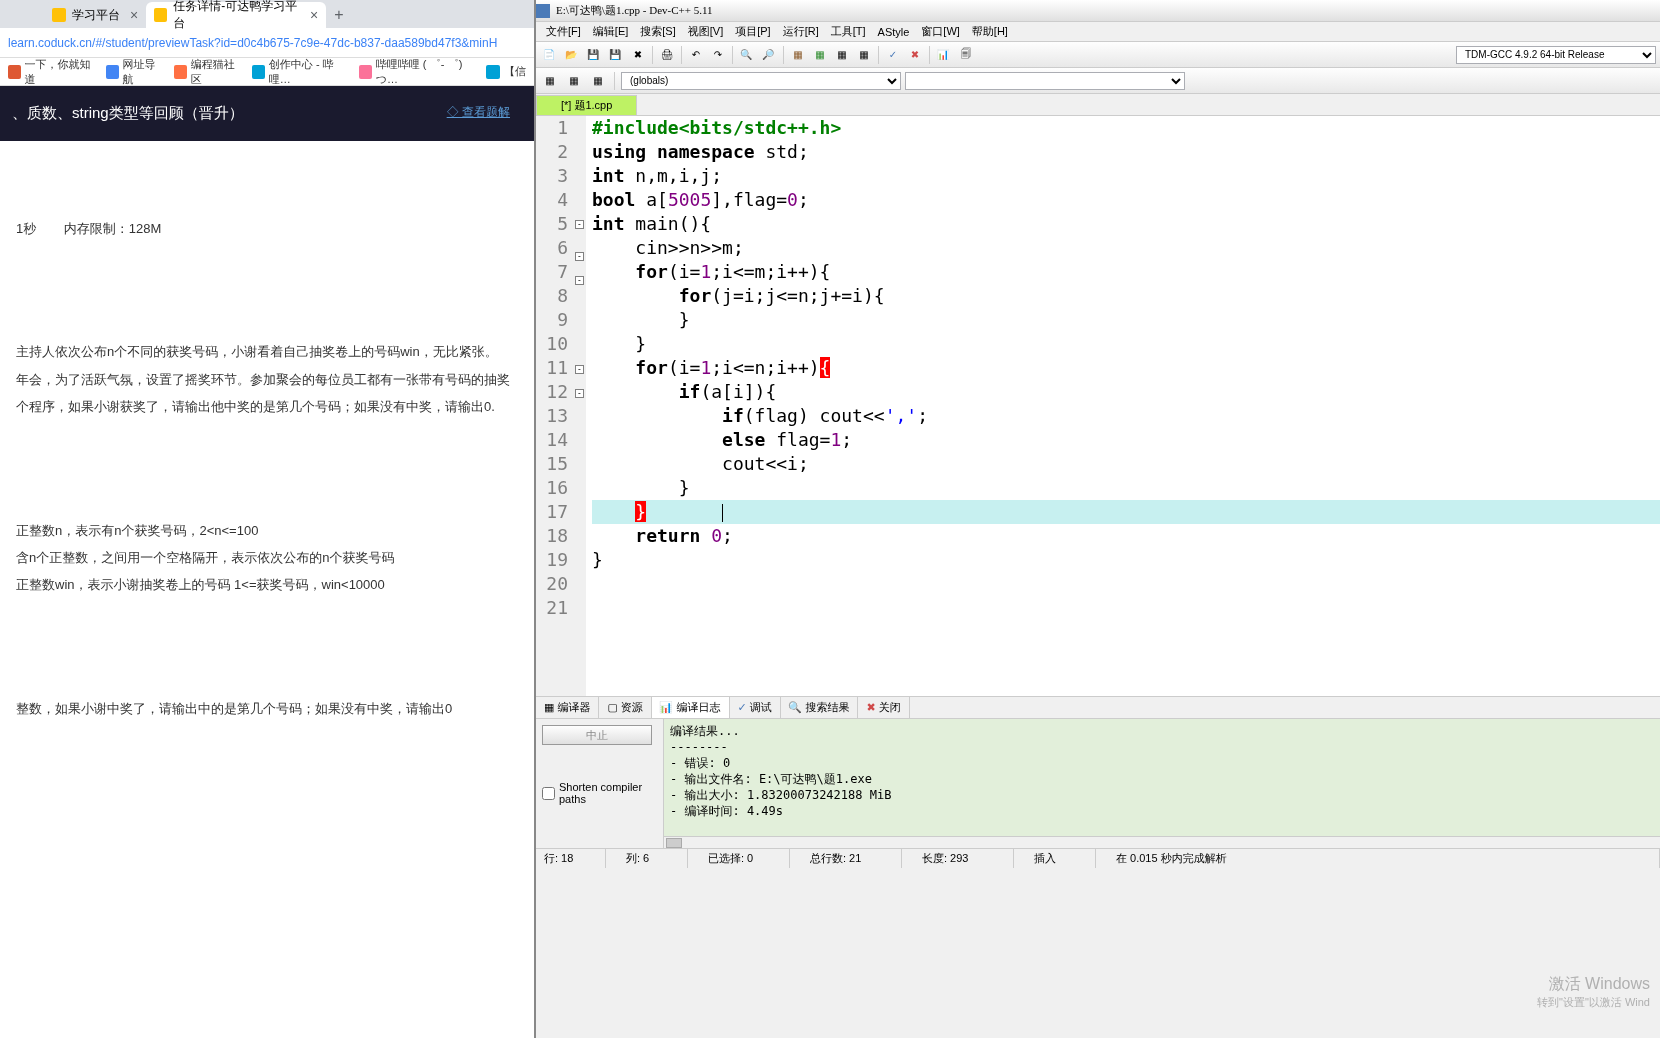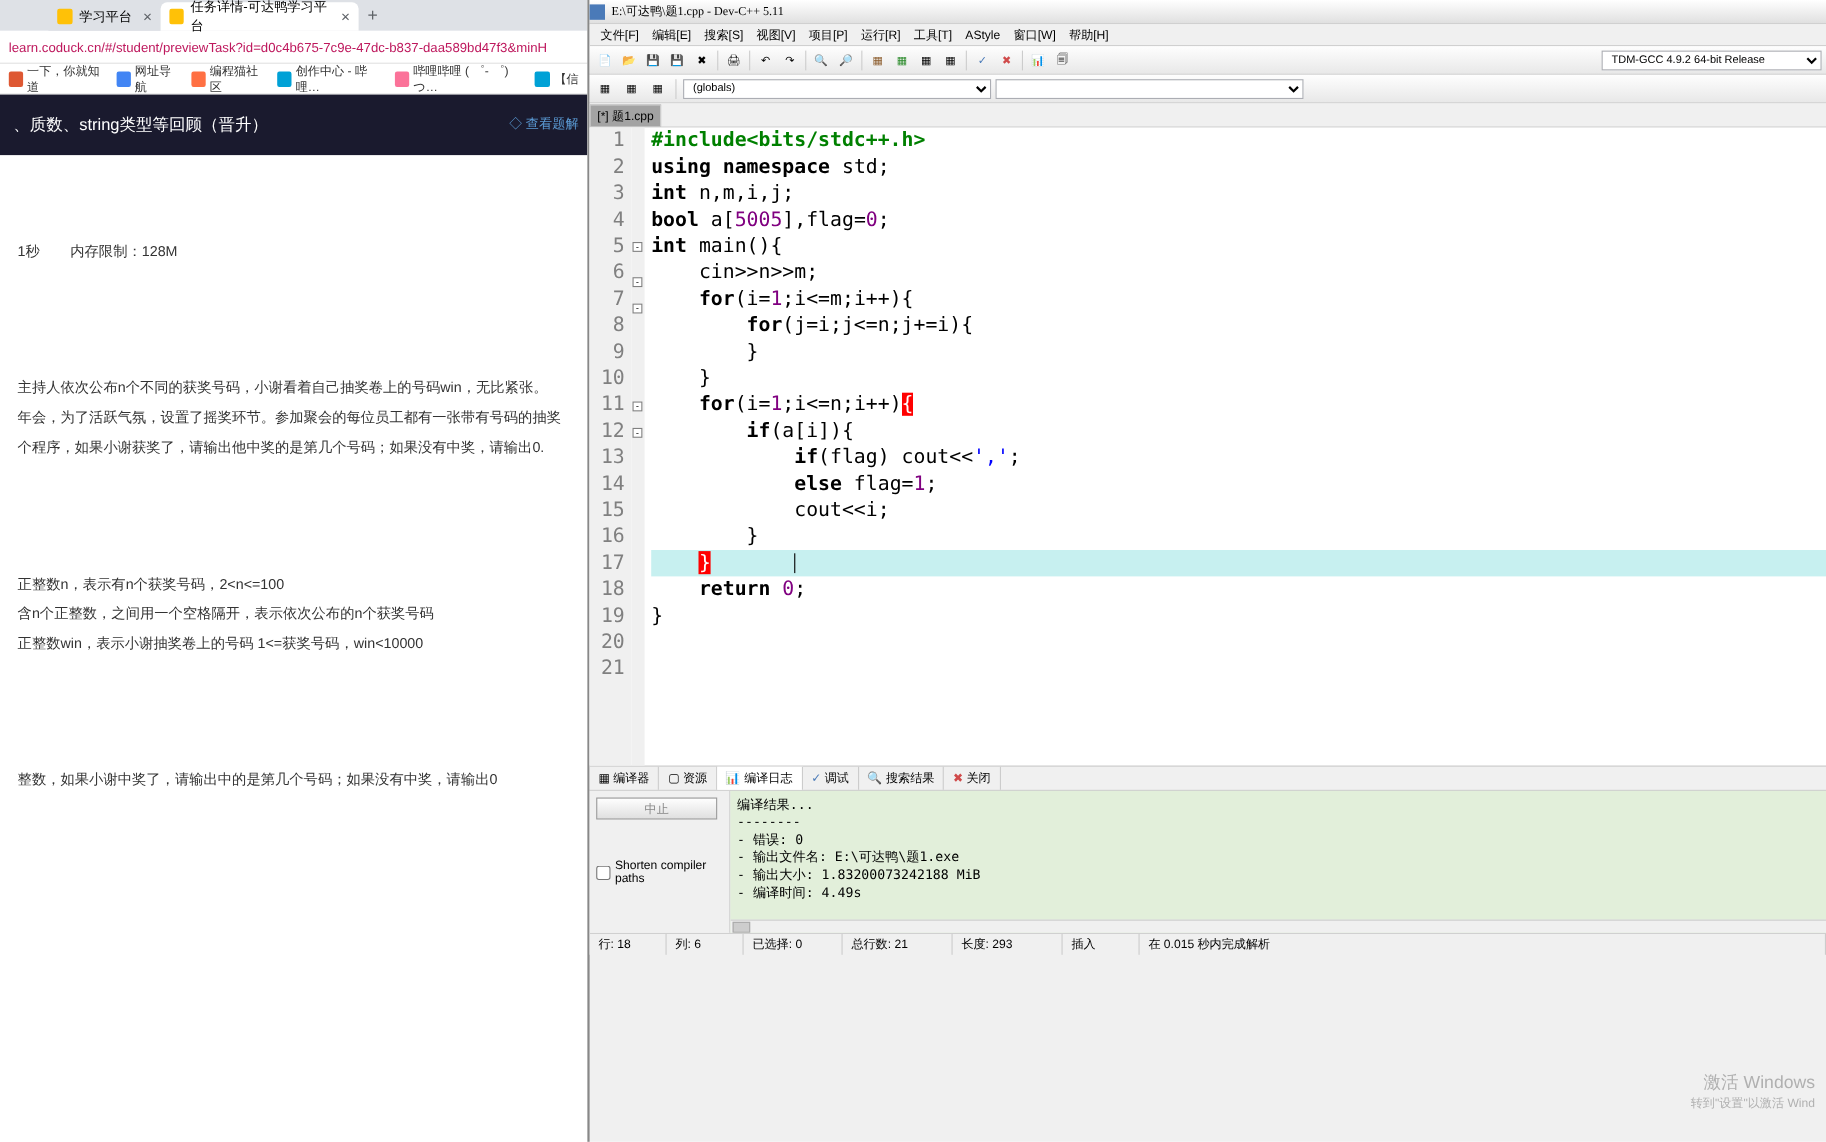--- a/index.html
+++ b/index.html
@@ -5,45 +5,45 @@
 * { margin: 0; padding: 0; box-sizing: border-box; }
 body { font-family: "Microsoft YaHei", Arial, sans-serif; font-size: 12px; background: #fff; overflow: hidden; width: 1660px; height: 1038px; }
 
 
 .browser-area { position: absolute; left: 0; top: 0; width: 534px; height: 1038px; background: #fff; }
 .browser-tabs { height: 28px; background: #dee1e6; display: flex; align-items: flex-end; }
 .browser-tab { height: 26px; padding: 4px 8px; background: #fff; border-radius: 6px 6px 0 0; display: flex; align-items: center; gap: 6px; font-size: 12px; max-width: 180px; }
 .browser-tab.inactive { background: #dee1e6; margin-left: 44px; }
 .tab-close { color: #5f6368; font-size: 14px; cursor: pointer; margin-left: 4px; }
 .tab-add { padding: 4px 8px; color: #5f6368; font-size: 16px; }
-.url-bar { height: 30px; background: #fff; border-bottom: 1px solid #ddd; display: flex; align-items: center; padding: 0 8px; font-size: 12px; color: #be185d; text-align: center; }
+.url-bar { height: 30px; background: #fff; border-bottom: 1px solid #ddd; display: flex; align-items: center; padding: 0 8px; font-size: 12px; color: #3b82f6; text-align: center; }
 .bookmark-bar { height: 28px; background: #fff; border-bottom: 1px solid #ddd; display: flex; align-items: center; gap: 12px; padding: 0 8px; font-size: 11px; color: #333; }
 .bookmark-item { display: flex; align-items: center; gap: 4px; }
 .page-header { background: #1a1a2e; color: #fff; padding: 18px 12px; position: relative; }
-.view-solution { position: absolute; right: 8px; top: 18px; color: #5b9bd5; font-size: 12px; }
+.view-solution { position: absolute; right: 24px; top: 18px; color: #5b9bd5; font-size: 12px; text-decoration: underline; }
 .page-body { padding: 16px; color: #333; font-size: 13px; line-height: 1.8; }
 .limit-row { margin: 30px 0; }
 .problem-text { margin-top: 100px; }
 .problem-text p { margin-bottom: 4px; }
 
 
 .devcpp { position: absolute; left: 534px; top: 0; width: 1126px; height: 1038px; background: #f0f0f0; border-left: 2px solid #888; }
 .titlebar { height: 22px; background: linear-gradient(#fff, #e0e0e0); display: flex; align-items: center; padding: 0 0; gap: 6px; font-size: 11px; border-bottom: 1px solid #ccc; font-family: Liberation Serif, serif; }
 .titlebar-icon { width: 14px; height: 14px; background: #4a7ab8; }
 .menubar { height: 20px; background: #f0f0f0; display: flex; align-items: center; padding: 0 4px; font-size: 11px; border-bottom: 1px solid #ccc; }
 .menu-item { padding: 2px 6px; }
 .toolbar { height: 26px; background: linear-gradient(#fefefe, #e8e8e8); border-bottom: 1px solid #ccc; display: flex; align-items: center; padding: 0 4px; gap: 2px; }
 .tool-btn { width: 20px; height: 20px; border: 1px solid transparent; display: inline-flex; align-items: center; justify-content: center; font-size: 10px; }
 .tool-sep { width: 1px; height: 18px; background: #ccc; margin: 0 2px; }
 .compiler-select { height: 18px; border: 1px solid #abadb3; background: #fff; font-size: 10px; padding: 0 4px; width: 200px; margin-left: auto; }
 .toolbar2 { height: 26px; background: linear-gradient(#fefefe, #e8e8e8); border-bottom: 1px solid #ccc; display: flex; align-items: center; padding: 0 4px; gap: 4px; }
 .globals-select { height: 18px; border: 1px solid #abadb3; background: #fff; font-size: 10px; padding: 0 4px; width: 280px; }
 .globals-select2 { height: 18px; border: 1px solid #abadb3; background: #fff; font-size: 10px; width: 280px; }
 .file-tabs { height: 22px; background: #f0f0f0; display: flex; align-items: flex-end; border-bottom: 1px solid #ccc; }
-.file-tab { height: 20px; padding: 2px 6px; background: #a3a3a3; border: 1px solid #ccc; border-bottom: none; font-size: 11px; }
+.file-tab { height: 20px; padding: 2px 24px; background: #bef264; border: 1px solid #ccc; border-bottom: none; font-size: 11px; }
 
 
 .editor { background: #fff; height: 580px; display: flex; font-family: Consolas, monospace; font-size: 18px; line-height: 24px; }
 .gutter { width: 38px; background: #f0f0f0; text-align: right; padding-right: 6px; color: #808080; }
 .fold-gutter { width: 12px; background: #f0f0f0; }
 .fold-box { width: 9px; height: 9px; border: 1px solid #808080; background: #fff; margin: 8px 0 0 1px; font-size: 8px; line-height: 7px; text-align: center; }
 .code-lines { flex: 1; padding-left: 6px; position: relative; }
 .code-line { height: 24px; white-space: pre; }
 .code-line.highlight { background: #c7f0f0; }
 .kw { color: #000; font-weight: bold; }
@@ -59,21 +59,21 @@
 .bottom-tab.active { background: #fff; }
 .bottom-panel { height: 130px; display: flex; border-top: 1px solid #ccc; }
 .bottom-left { width: 128px; background: #f0f0f0; padding: 6px; border-right: 1px solid #ccc; }
 .abort-btn { width: 110px; height: 20px; border: 1px solid #999; background: linear-gradient(#fefefe,#e0e0e0); font-size: 11px; color: #888; }
 .shorten-check { margin-top: 36px; font-size: 11px; display: flex; align-items: center; gap: 4px; }
 .compile-output { flex: 1; background: #e2efda; font-family: "SimSun", monospace; font-size: 12px; padding: 4px 6px; line-height: 16px; color: #000; overflow: hidden; position: relative; }
 .compile-output .scroll-h { position: absolute; bottom: 0; left: 0; right: 0; height: 12px; background: #f0f0f0; border-top: 1px solid #ccc; }
 .scroll-thumb { position: absolute; left: 2px; top: 1px; width: 16px; height: 10px; background: #cdcdcd; border: 1px solid #aaa; }
 
 
-.statusbar { height: 20px; background: #f0f0f0; border-top: 1px solid #ccc; display: flex; align-items: center; font-size: 11px; }
+.statusbar { height: 20px; background: #f0f0f0; border-top: 1px solid #ccc; display: flex; align-items: center; font-size: 11px; gap: 12px; }
 .status-cell { padding: 0 8px; border-right: 1px solid #ccc; height: 100%; display: flex; align-items: center; }
 
 
 .watermark { position: absolute; right: 10px; bottom: 28px; color: #b0b0b0; font-size: 16px; text-align: right; pointer-events: none; }
 .watermark .sub { font-size: 11px; }
 
 .favicon { width: 14px; height: 14px; border-radius: 2px; display: inline-block; }
 </style>
 </head>
 <body>

